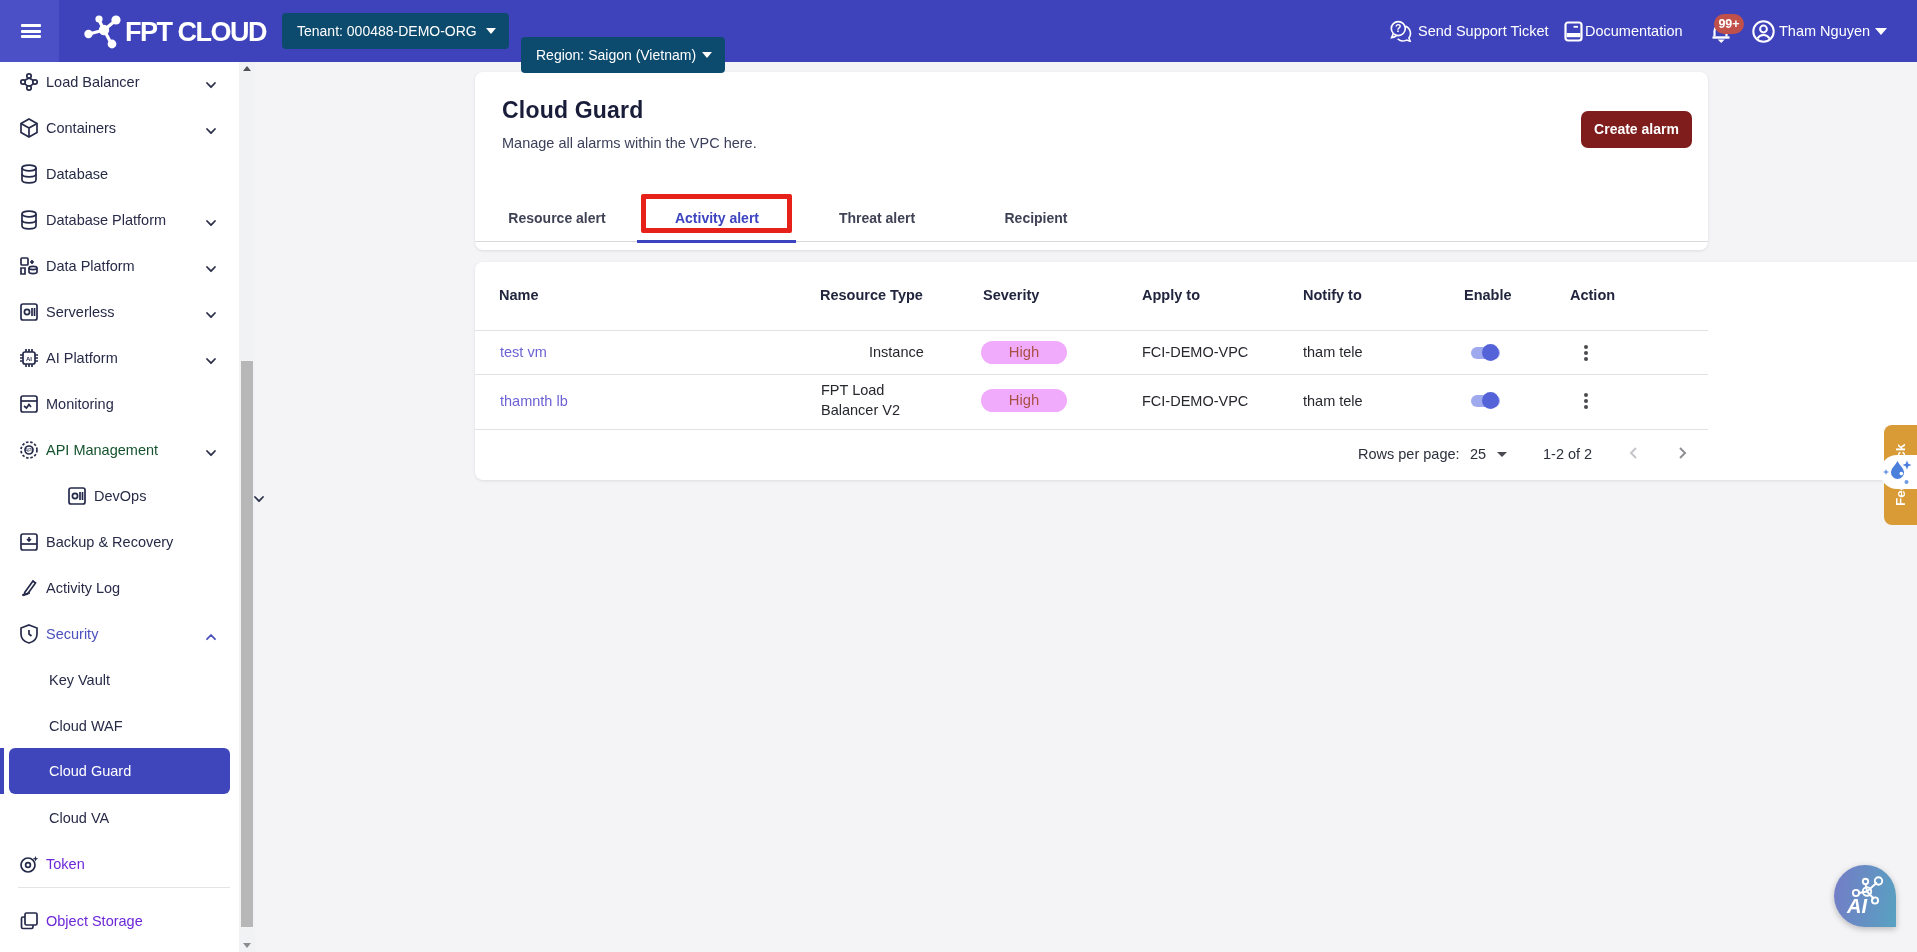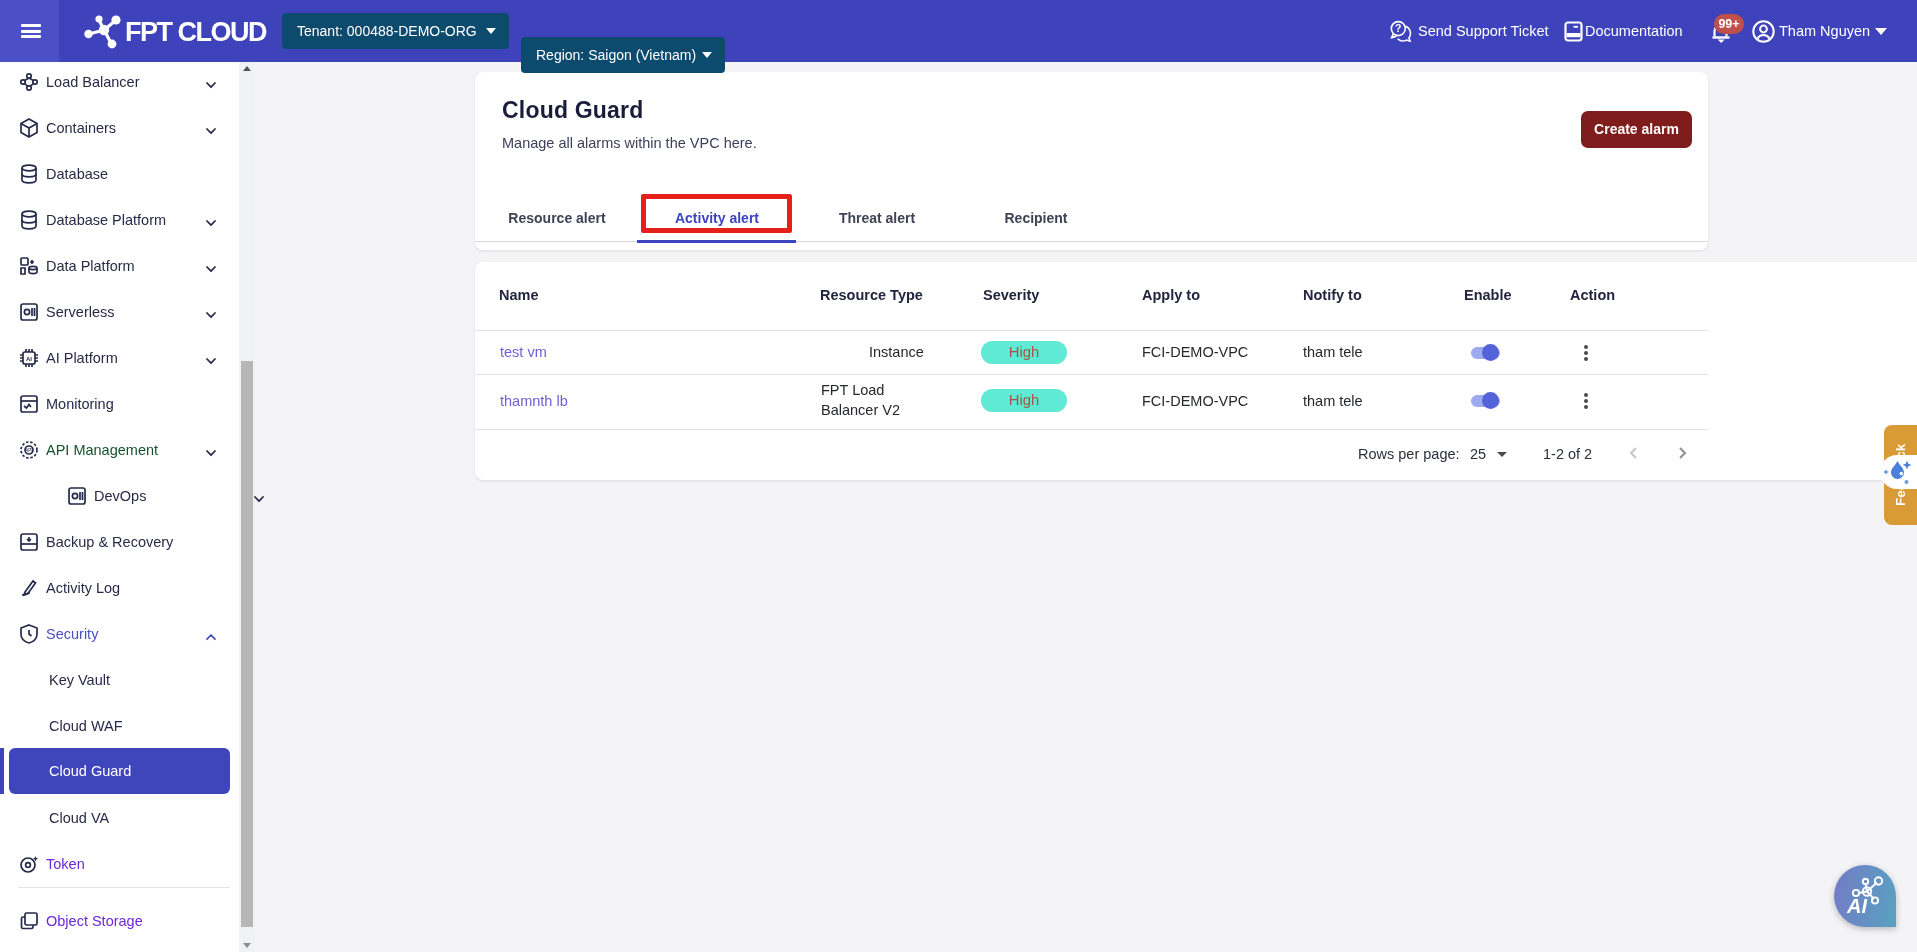--- a/index.html
+++ b/index.html
@@ -45,21 +45,21 @@
 .tab { position:absolute; top:0; width:160px; height:36px; text-align:center; line-height:36px; font-size:14px; font-weight:bold; color:#3f4254; }
 #tabline { position:absolute; left:0; top:169px; width:1233px; height:1px; background:#d9d9dd; }
 #tabactive { position:absolute; left:162px; top:168px; width:159px; height:3px; background:#3d44c0; }
 #redbox { position:absolute; left:166px; top:122px; width:151px; height:39px; border:5px solid #e6211a; border-radius:2px; z-index:5; }
 
 #card2 { left:220px; top:200px; width:1476px; height:218px; }
 .th { position:absolute; top:0; height:67px; line-height:67px; font-size:14.5px; font-weight:bold; color:#21253e; }
 .hdiv { position:absolute; left:0; width:1233px; height:1px; background:#e2e2e6; }
 .td { position:absolute; font-size:14.5px; color:#26282e; }
 .link { color:#6d62d4; }
-.sevpill { position:absolute; width:86px; height:23px; background:#5eead4; border-radius:12px; color:#aa5146; font-size:14.8px; text-align:center; line-height:23px; }
+.sevpill { position:absolute; width:86px; height:23px; background:#f0abfc; border-radius:12px; color:#aa5146; font-size:14.8px; text-align:center; line-height:23px; }
 .toggle-track { position:absolute; width:29px; height:12px; background:#9fa9ee; border-radius:7px; }
 .toggle-knob { position:absolute; width:17px; height:17px; border-radius:50%; background:#5463d8; }
 .kebab { position:absolute; width:4px; }
 .kebab div { width:4px; height:4px; border-radius:50%; background:#4b4b4f; margin-bottom:2px; }
 .pgtext { position:absolute; font-size:14.5px; color:#2c2f3c; }
 
 
 #feedback { position:absolute; left:1884px; top:425px; width:33px; height:100px; background:#d89b35; border-radius:8px 0 0 8px; z-index:60; }
 #feedback span { position:absolute; left:0px; top:0; width:33px; height:100px; color:#fff; font-size:13.5px; font-weight:bold; writing-mode:vertical-rl; transform:rotate(180deg); text-align:center; line-height:33px; }
 #fbcircle { position:absolute; left:1880px; top:455px; width:37px; height:34px; background:#fff; border-radius:17px 0 0 17px; z-index:61; }

